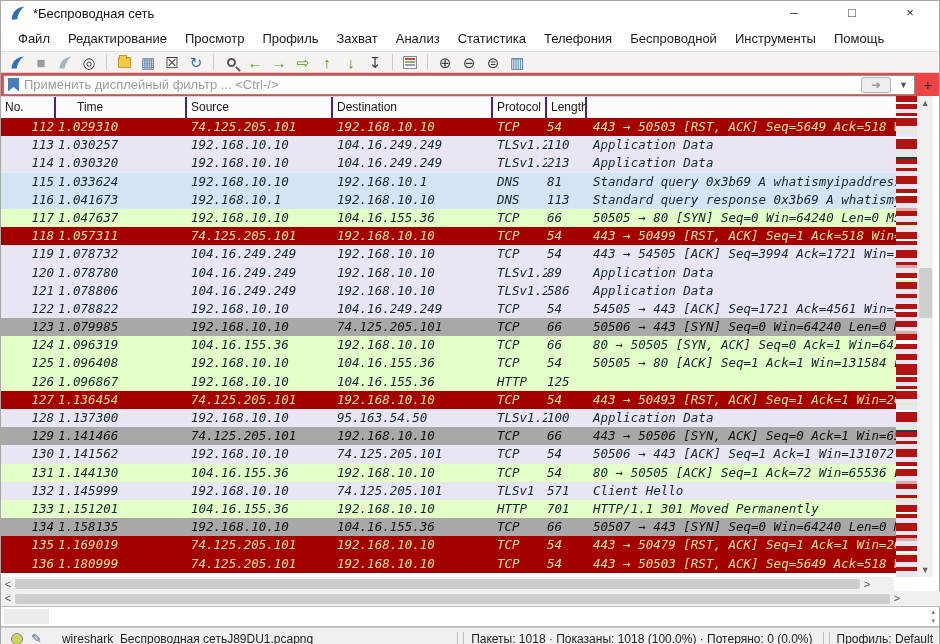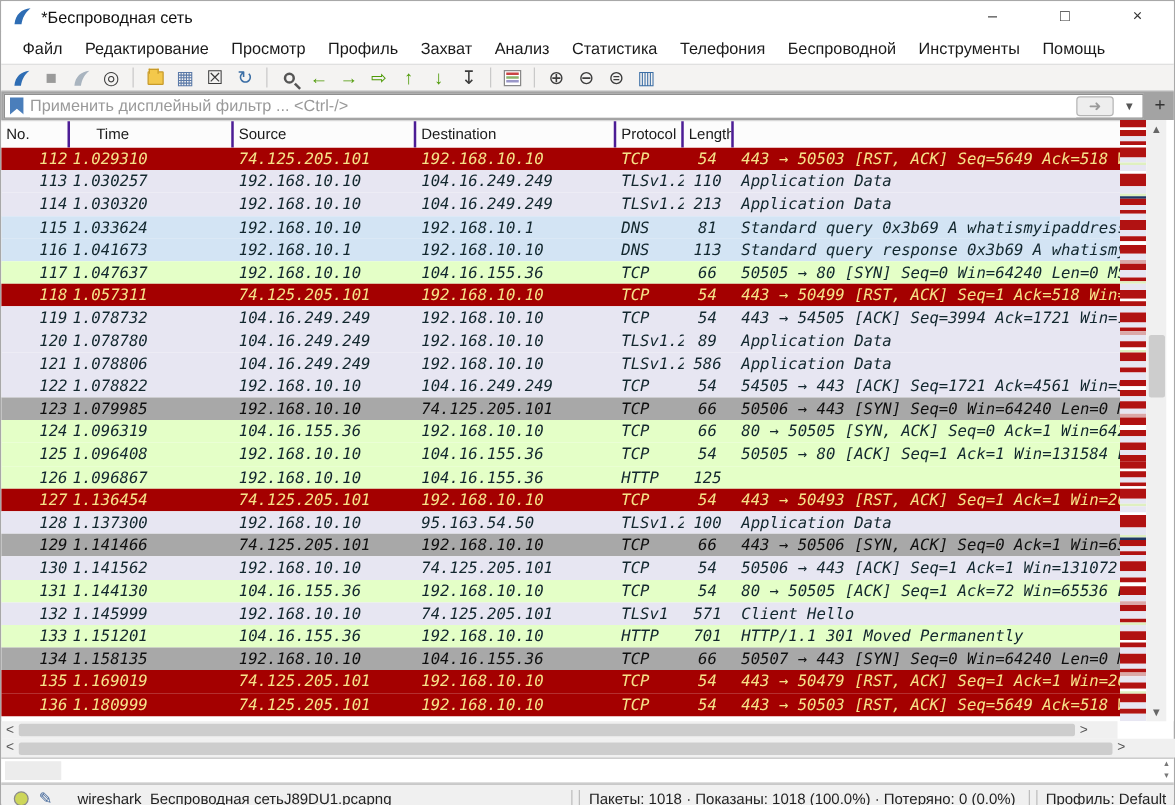--- a/index.html
+++ b/index.html
@@ -22,21 +22,21 @@
   .tb-icon { width:24px; height:20px; display:flex; align-items:center; justify-content:center; font-size:15px; line-height:1; }
   .tb-sep { width:1px; height:16px; background:#c9c9c9; margin:0 5px; }
   .icon-folder { width:13px; height:11px; background:#f3c84b; border:1px solid #c79a2a; border-radius:1px; position:relative; }
   .icon-folder::before { content:""; position:absolute; top:-3px; left:0; width:6px; height:3px; background:#f3c84b; border:1px solid #c79a2a; border-bottom:none; }
   .icon-colorize { width:14px; height:13px; border:1px solid #888; background:#fff; display:flex; flex-direction:column; justify-content:space-evenly; padding:1px; }
   .icon-colorize i { display:block; height:2px; }
   .icon-find { width:9px; height:9px; border:2px solid #555; border-radius:50%; position:relative; }
   .icon-find::after { content:""; position:absolute; width:2px; height:6px; background:#555; transform:rotate(-45deg); left:8px; top:6px; }
 
   
-  .filterbar { height:23px; display:flex; align-items:center; background:#a3a3a3; padding:1px 2px; flex:0 0 auto; }
+  .filterbar { height:23px; display:flex; align-items:center; background:#ef4444; padding:1px 2px; flex:0 0 auto; }
   .filter-box { flex:1; height:20px; background:#fff; border:1px solid #8f8f8f; display:flex; align-items:center; }
   .bookmark { width:11px; height:14px; margin:0 5px 0 4px; background:#4a7ebb; clip-path:polygon(0 0,100% 0,100% 100%,50% 68%,0 100%); }
   .filter-input { flex:1; border:none; outline:none; font-size:13px; color:#333; height:18px; font-family:"Liberation Sans",sans-serif; }
   .filter-input::placeholder { color:#9a9a9a; }
   .filter-apply { width:30px; height:16px; border:1px solid #b5b5b5; border-radius:3px; background:#eee; color:#9a9a9a; font-size:12px; text-align:center; line-height:14px; margin-right:2px; }
   .filter-drop { font-size:9px; color:#555; padding:0 6px; }
   .filter-plus { width:18px; text-align:center; font-size:15px; color:#333; margin-left:4px; }
 
   
   .content { flex:0 0 477px; display:flex; }
@@ -44,21 +44,21 @@
   .thead { height:22px; display:flex; font-size:12px; color:#1a1a1a; background:#fcfcfc; border-top:1px solid #d9d9d9; align-items:center; flex:0 0 auto; }
   .thead span { border-right:2px solid #4c1d95; height:100%; line-height:21px; overflow:hidden; white-space:nowrap; }
   .rows { flex:1; overflow:hidden; font-family:"DejaVu Sans Mono","Liberation Mono",monospace; font-size:12.5px; }
   .prow { height:18.2px; line-height:18.2px; display:flex; white-space:nowrap; overflow:hidden;font-style:italic; }
   .prow span { overflow:hidden; white-space:nowrap; }
   .c0 { width:55px; text-align:right; padding-right:2px; flex:0 0 auto; }
   .c1 { width:131px; padding-left:2px; flex:0 0 auto; }
   .c2 { width:146px; padding-left:4px; flex:0 0 auto; }
   .c3 { width:160px; padding-left:4px; flex:0 0 auto; }
   .c4 { width:54px; padding-left:4px; flex:0 0 auto; }
-  .c5 { width:40px; text-align:center; padding-right:2px; flex:0 0 auto; }
+  .c5 { width:40px; text-align:left; padding-right:2px; flex:0 0 auto; }
   .c6 { flex:1; padding-left:6px; }
   .h0 { width:55px; padding-left:4px; }
   .h1 { width:131px; padding-left:21px; }
   .h2 { width:146px; padding-left:4px; }
   .h3 { width:160px; padding-left:4px; }
   .h4 { width:54px; padding-left:4px; }
   .h5 { width:40px; padding-left:4px; }
   .h6 { flex:1; padding-left:6px; border-right:none !important; }
 
   .r-red  { background:#a40000; color:#f6e389; }

